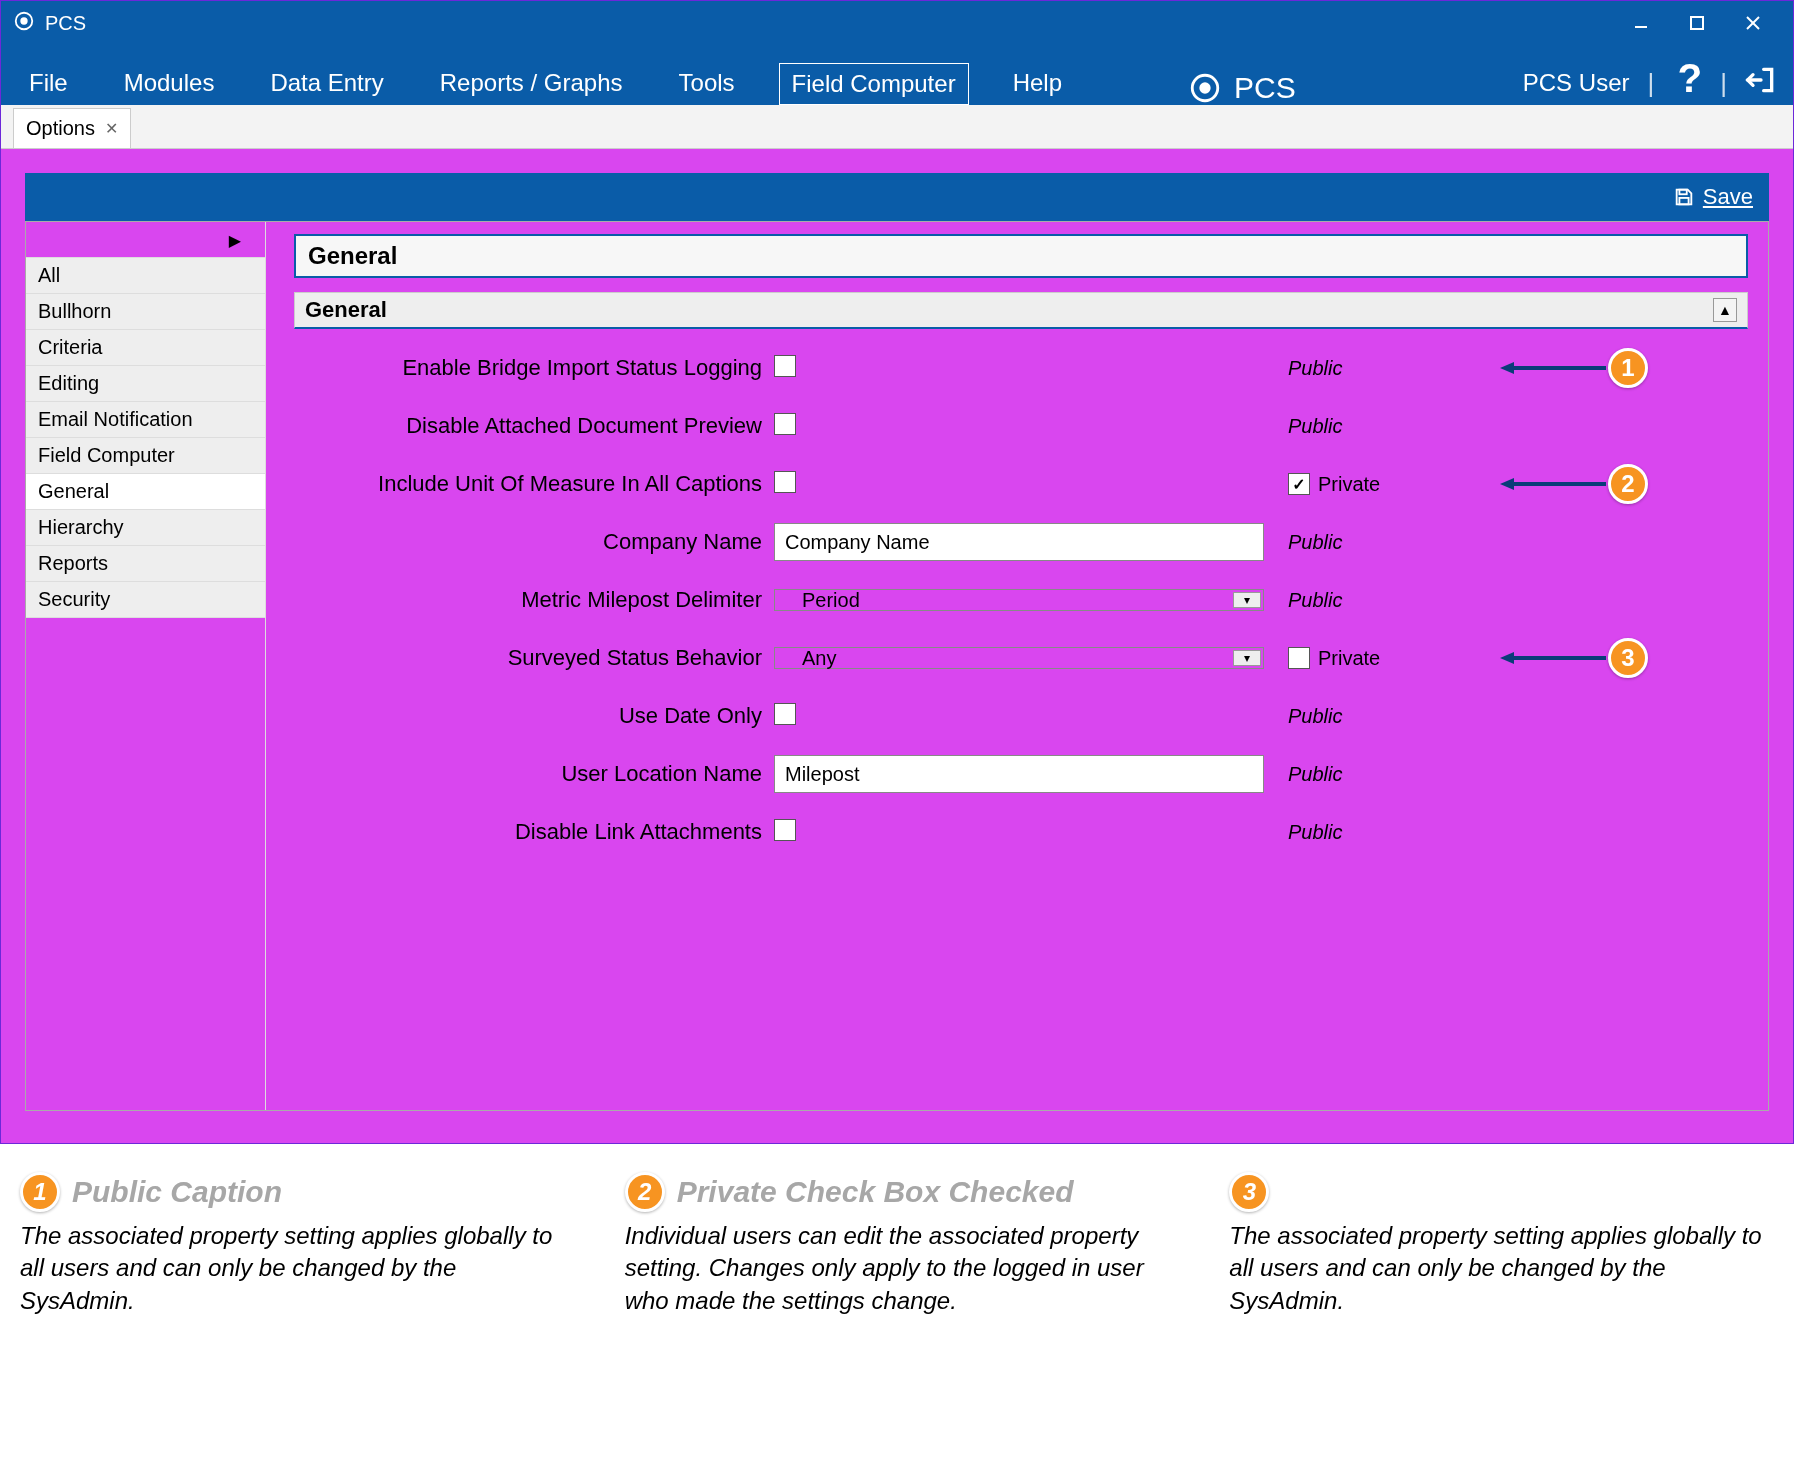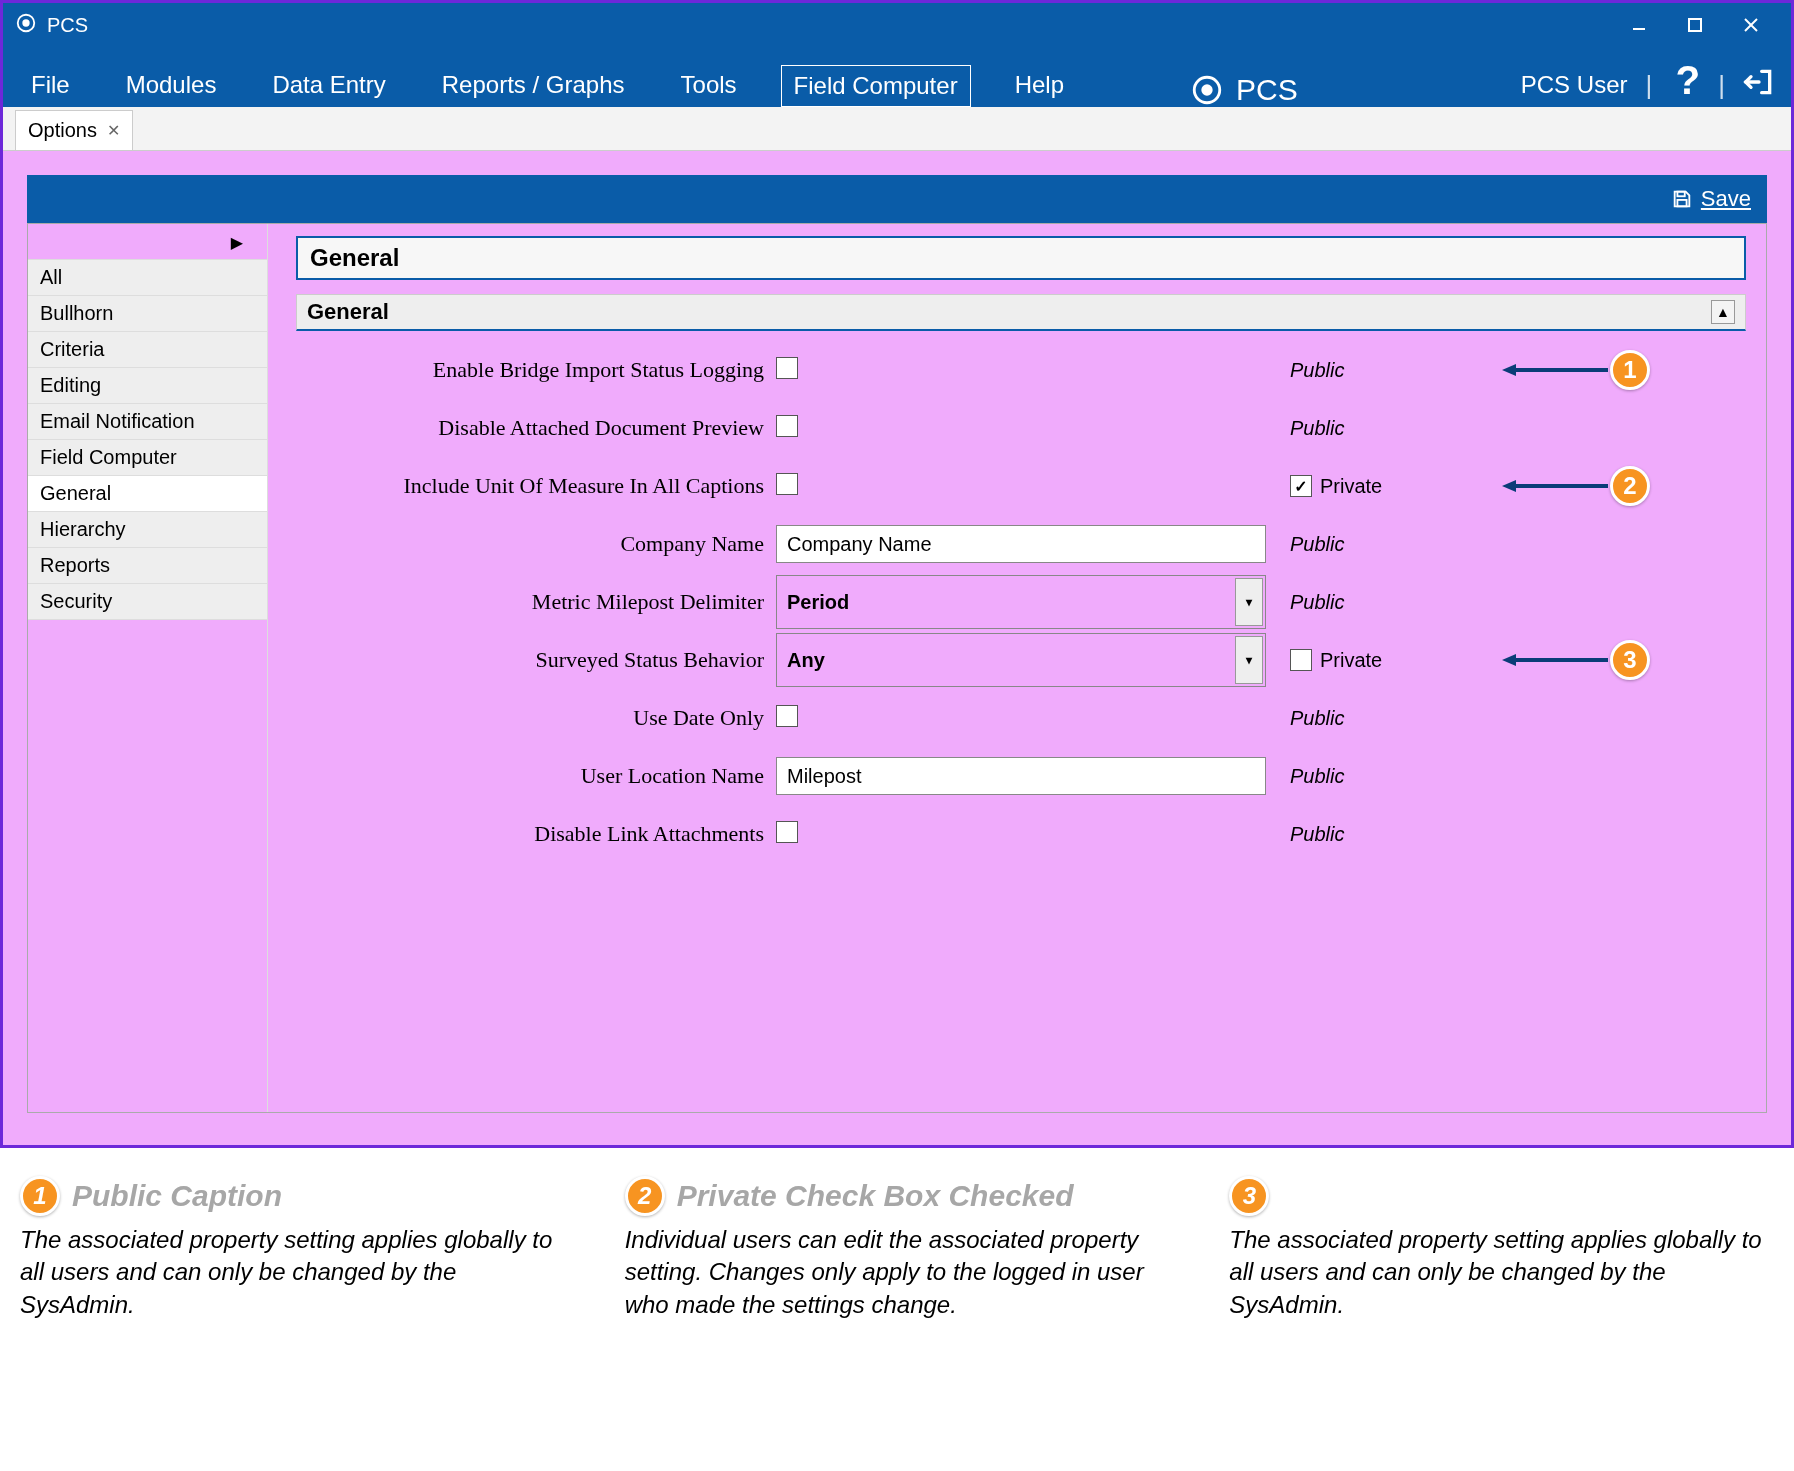--- a/index.html
+++ b/index.html
@@ -1,18 +1,18 @@
 <!DOCTYPE html>
 <html><head>
 <meta charset="utf-8">
 <style>
 * { box-sizing: border-box; margin: 0; padding: 0; font-family: "Segoe UI", Arial, sans-serif; }
 body { background: #fff; width: 1794px; height: 1471px; }
 
-.window { width: 1794px; border: 3px solid #6d28d9; background: #f0abfc; }
+.window { width: 1794px; border: 1px solid #6d28d9; background: #d946ef; }
 
 .titlebar { background: #0a5ca8; height: 44px; display: flex; align-items: center; padding: 0 12px; color: #fff; }
 .titlebar .icon-sm { margin-right: 10px; }
 .titlebar .title { font-size: 20px; flex: 0 0 auto; }
 .titlebar .spacer { flex: 1; }
 .winbtn { width: 56px; height: 44px; display: flex; align-items: center; justify-content: center; color: #fff; }
 
 .menubar { background: #0a5ca8; height: 60px; display: flex; align-items: flex-end; padding: 0 16px; color: #fff; gap: 32px; }
 .menuitem { padding: 8px 12px; font-size: 24px; cursor: pointer; }
 .menuitem.sel { border: 1px solid #fff; padding: 6px 12px; }
@@ -39,24 +39,24 @@
 .navitem.active { background: #fff; }
 
 .formcol { flex: 1; padding: 12px 20px 12px 28px; position: relative; }
 .panelhdr { border: 2px solid #0a5ca8; padding: 6px 12px; font-size: 24px; font-weight: bold; background: #f7f7f7; margin-bottom: 14px; }
 .subhdr { background: #eee; border: 1px solid #ccc; border-bottom: 2px solid #0a5ca8; padding: 4px 10px; font-size: 22px; font-weight: bold; display:flex; align-items:center; }
 .subhdr .spacer { flex:1; }
 .collapsebtn { width:24px; height:24px; border:1px solid #999; background:#f4f4f4; display:flex; align-items:center; justify-content:center; font-size:14px; }
 
 .rows { margin-top: 10px; }
 .row { display: flex; align-items: center; height: 58px; }
-.lbl { width: 480px; text-align: right; padding-right: 12px; font-size: 22px; font-family: Liberation Serif, serif; }
+.lbl { width: 480px; text-align: right; padding-right: 12px; font-size: 22px; }
 .fld { width: 490px; }
 .fld input[type="text"] { width: 100%; height: 38px; font-size: 20px; padding: 4px 10px; border: 1px solid #888; }
-.fld .select { width: 100%; height: 54px; border: 1px solid #888; display: flex; align-items: center; padding-left: 10px; font-size: 20px; position: relative; font-weight: bold; }
+.fld .select { width: 100%; height: 22px; border: 1px solid #888; display: flex; align-items: center; padding-left: 27px; font-size: 20px; position: relative; }
 .fld .select .dd { position:absolute; right:2px; top:2px; bottom:2px; width:28px; border:1px solid #999; background:#eee; display:flex; align-items:center; justify-content:center; font-size:12px; }
 .ck { width:22px; height:22px; border:1px solid #555; display:inline-flex; align-items:center; justify-content:center; background:#fff; }
 .ck.checked::after { content:"✓"; font-size:16px; font-weight:bold; color:#000; }
 .scope { margin-left: 24px; width: 200px; display:flex; align-items:center; gap:8px; font-size:20px; font-style: italic; }
 .scope.priv { font-style: normal; }
 
 .badge { width:40px; height:40px; border-radius:50%; background:#f79421; color:#fff; display:inline-flex; align-items:center; justify-content:center; font-size:24px; font-weight:bold; border:3px solid #fff; box-shadow:0 1px 3px rgba(0,0,0,.3); flex-shrink:0; }
 
 .legend { display:flex; gap:60px; padding: 28px 20px 0 20px; }
 .legend-col { flex:1; }

